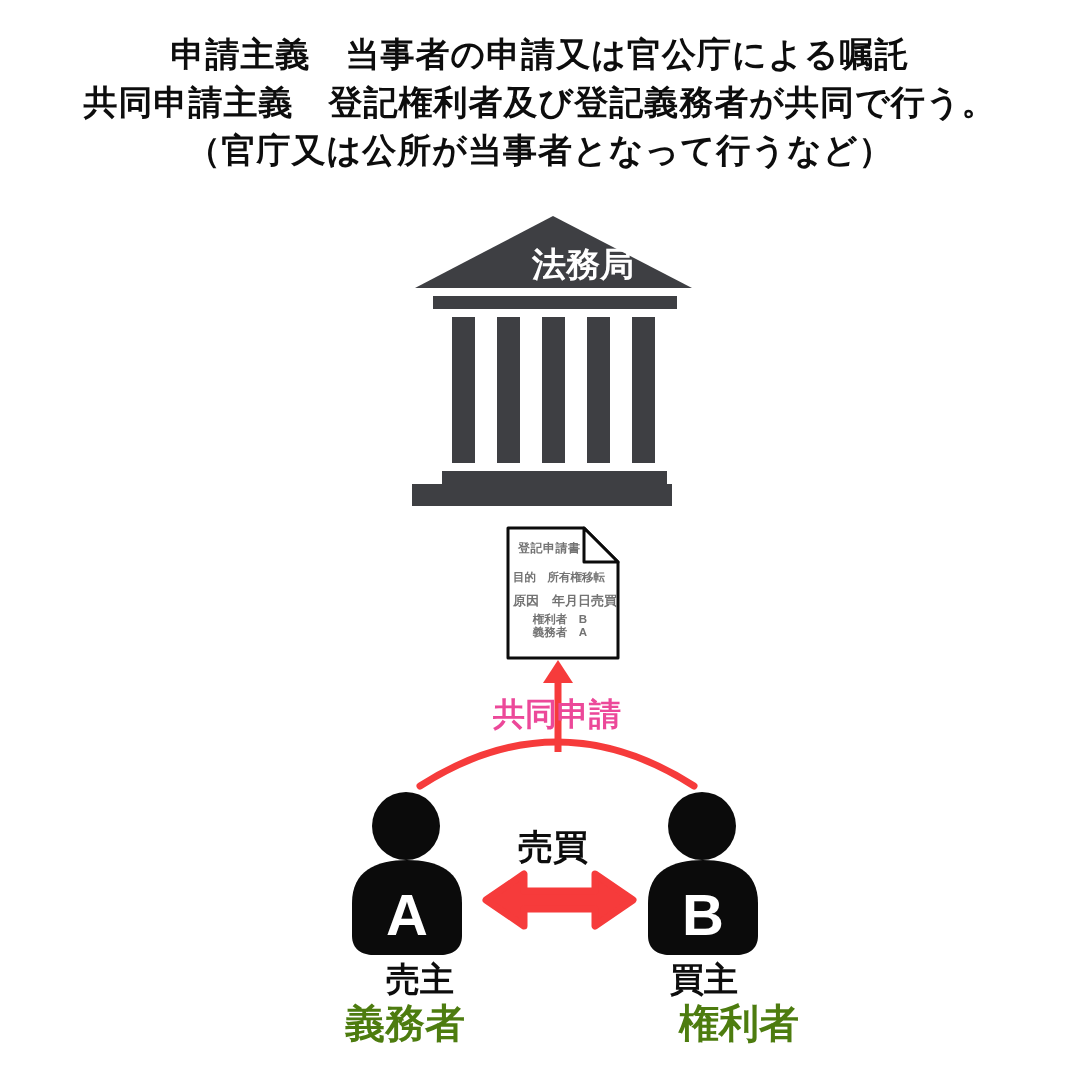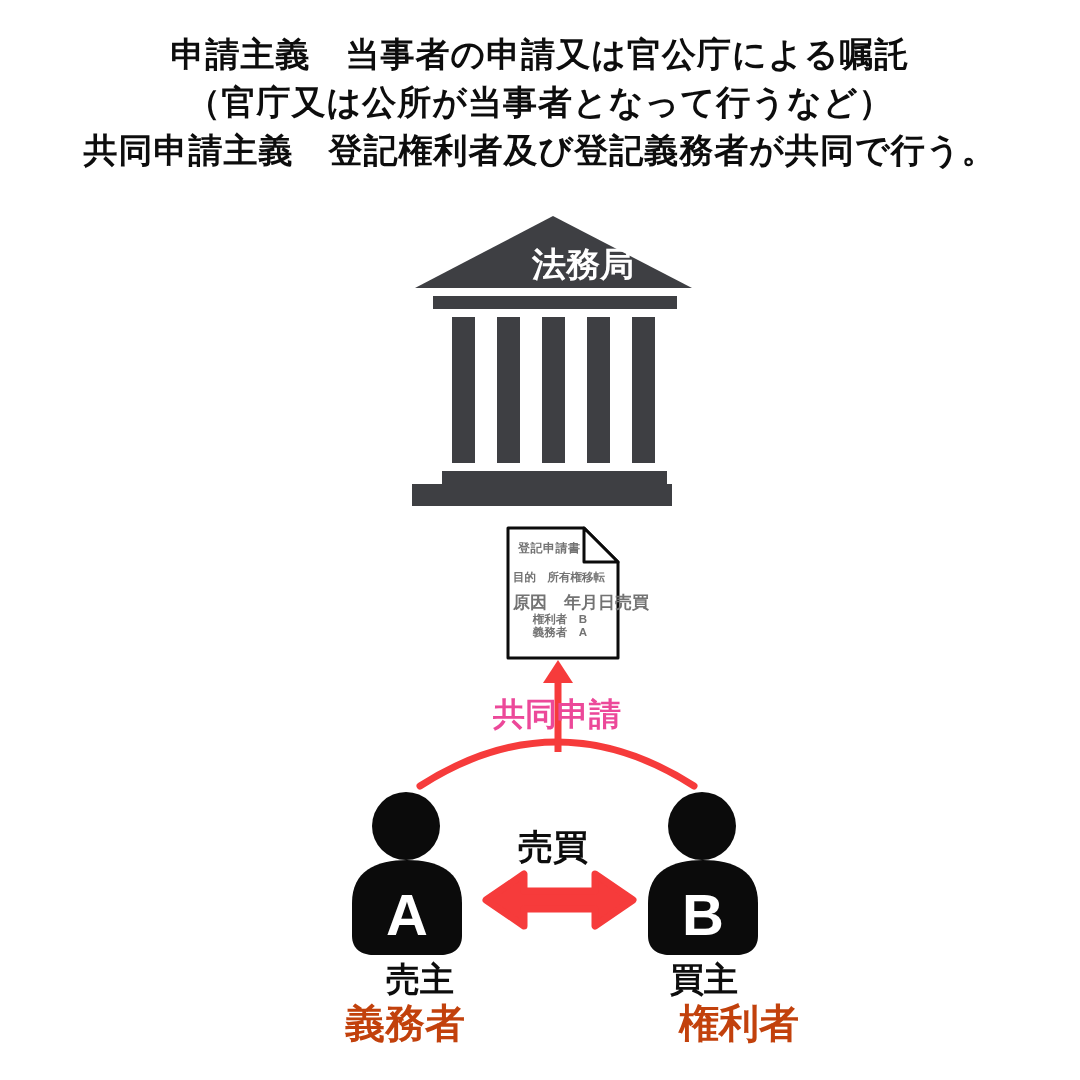--- a/index.html
+++ b/index.html
@@ -43,45 +43,45 @@
   }
   .bldg-label   { top: 247px; left: 555px; font-size: 34px; color: #ffffff; margin-left: 28px; }
   .joint-label  { top: 698px; left: 557px; font-size: 32px; color: #ec4899; }
   .sale-label   { top: 829px; left: 553px; font-size: 35px; color: #0d0d0d; }
   .initial      { font-size: 58px; font-weight: 700; color: #ffffff; }
   .initial-a    { top: 886px; left: 407px; }
   .initial-b    { top: 886px; left: 703px; }
   .role         { font-size: 34px; color: #0d0d0d; }
   .role-a       { top: 962px; left: 420px; }
   .role-b       { top: 962px; left: 704px; }
-  .status       { font-size: 40px; color: #c2410c; }
+  .status       { font-size: 40px; color: #4d7c0f; }
   .status-a     { top: 1003px; left: 405px; }
   .status-b     { top: 1003px; left: 704px; margin-left: 35px; }
   .doc-text {
     position: absolute;
     font-weight: 700;
     color: #737373;
     line-height: 1;
     white-space: nowrap;
   }
   .doc-title { top: 542px; left: 518px; font-size: 12px; letter-spacing: 0.5px; }
   .doc-l1    { top: 572px; left: 513px; font-size: 11.5px; }
-  .doc-l2    { top: 594px; left: 513px; font-size: 17px; }
+  .doc-l2    { top: 594px; left: 513px; font-size: 13px; }
   .doc-l3    { top: 614px; left: 560px; font-size: 11.5px; transform: translateX(-50%); }
   .doc-l4    { top: 627px; left: 560px; font-size: 11.5px; transform: translateX(-50%); }
 </style>
 </head>
 <body>
 
 <div class="canvas">
 
   <div class="title-block">
     <div>申請主義　当事者の申請又は官公庁による嘱託</div>
+    <div>共同申請主義　登記権利者及び登記義務者が共同で行う。</div>
     <div>（官庁又は公所が当事者となって行うなど）</div>
-    <div>共同申請主義　登記権利者及び登記義務者が共同で行う。</div>
   </div>
 
   <svg class="art" width="1080" height="1080" viewBox="0 0 1080 1080">
 
     <g fill="#3e3f43">
       <polygon points="553,216 692,288 415,288"></polygon>
       <rect x="433" y="296" width="244" height="13"></rect>
       <rect x="452" y="317" width="23" height="146"></rect>
       <rect x="497" y="317" width="23" height="146"></rect>
       <rect x="542" y="317" width="23" height="146"></rect>

